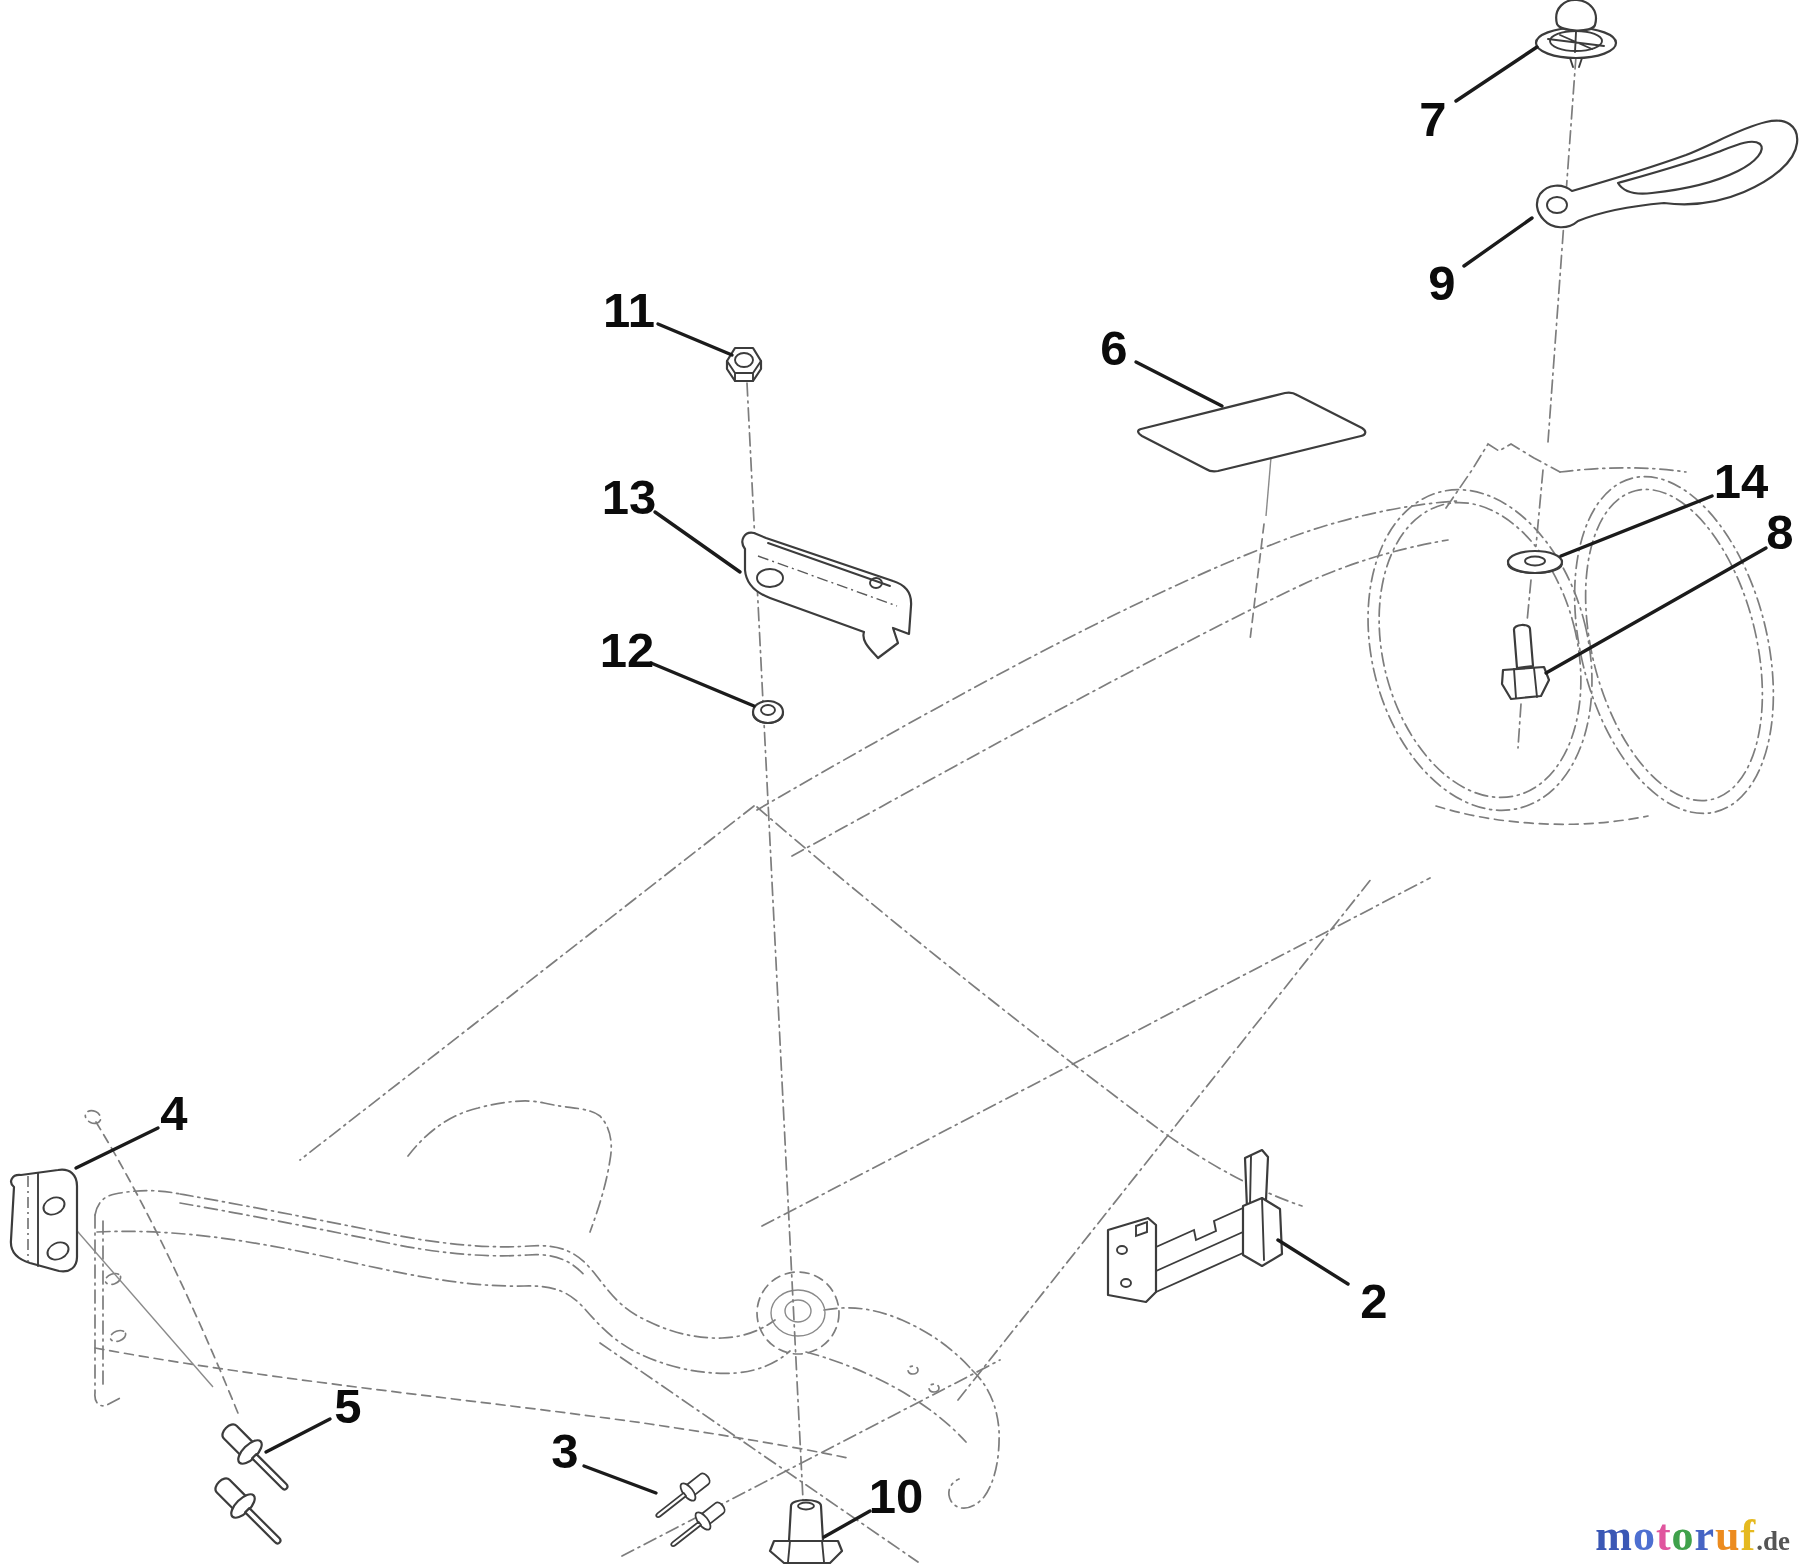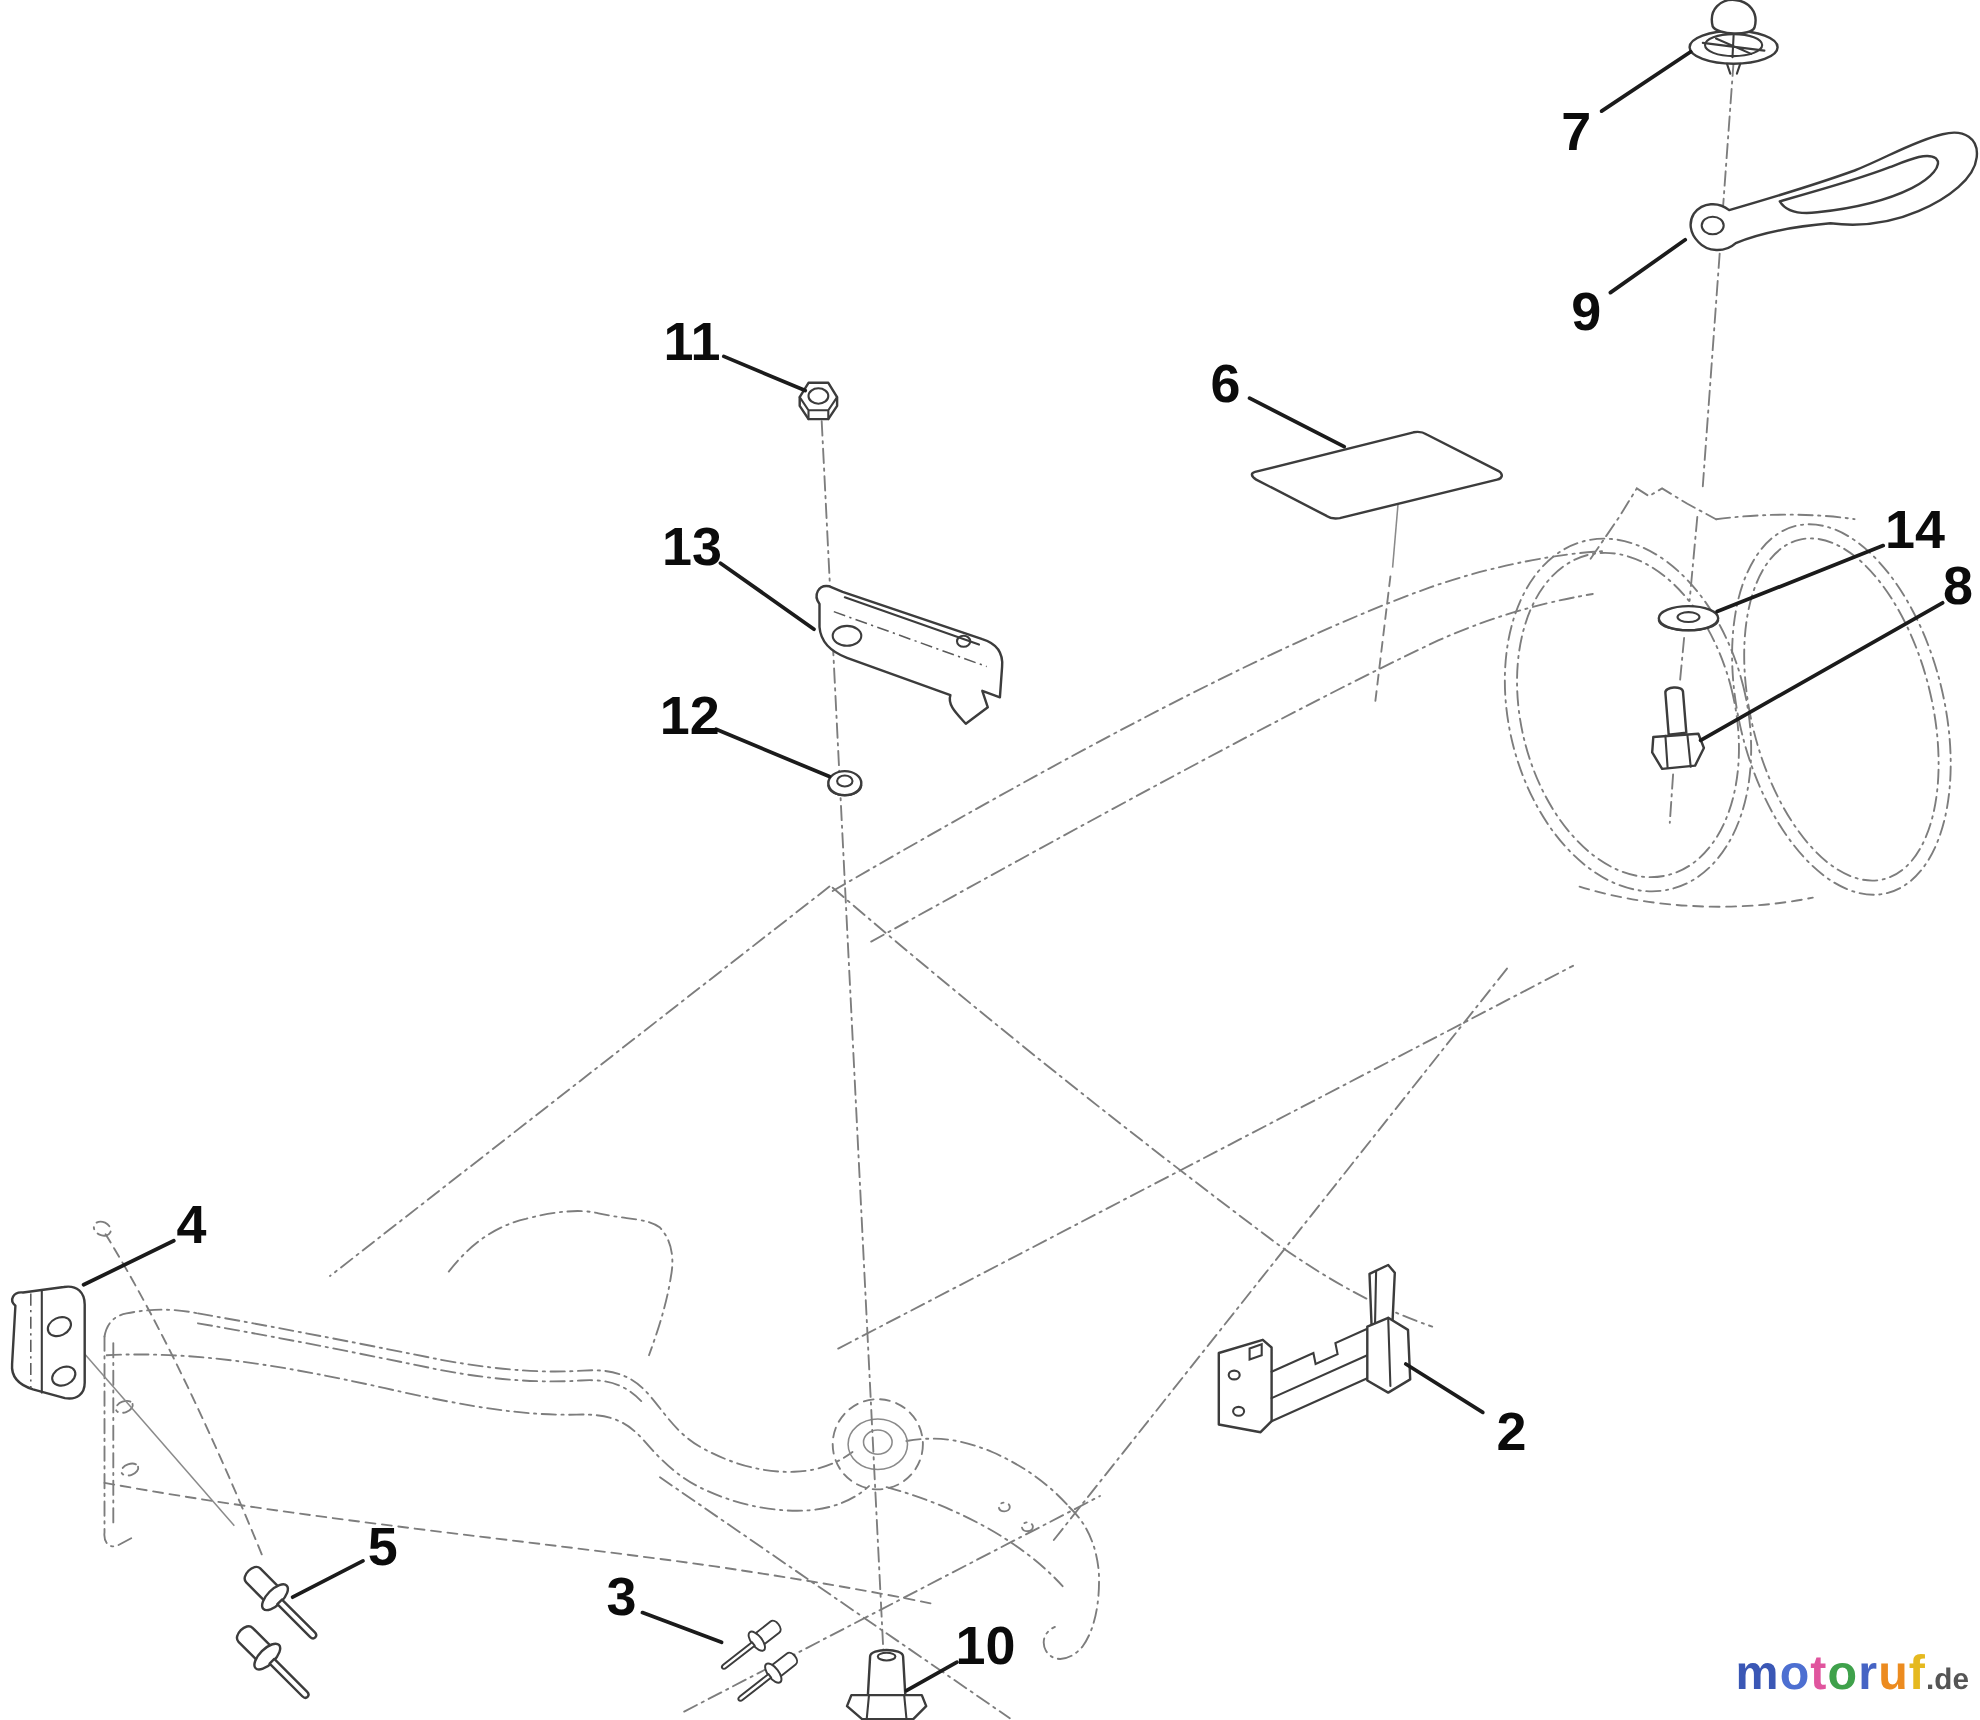--- a/index.html
+++ b/index.html
@@ -14,22 +14,22 @@
   .phs { fill:none; stroke:#8a8a8a; stroke-width:1.4; }
   
   .pt  { fill:#ffffff; stroke:#3c3c3c; stroke-width:2.2; stroke-linejoin:round; }
   .ptn { fill:none;   stroke:#3c3c3c; stroke-width:1.9; stroke-linecap:round; }
   .ptl { fill:none;   stroke:#5a5a5a; stroke-width:1.4; stroke-dasharray:11 4 2 4; }
   
   .ldr { stroke:#1b1b1b; stroke-width:3.4; stroke-linecap:round; }
   .lbl { font-family:"Liberation Sans",sans-serif; font-weight:bold; font-size:49px; fill:#0b0b0b; }
   
   .watermark {
-    position:absolute; right:10px; bottom:21px;
-    font-family:Liberation Sans, sans-serif; font-weight:bold; font-size:44px;
+    position:absolute; right:10px; bottom:6px;
+    font-family:Liberation Serif, serif; font-weight:bold; font-size:44px;
     letter-spacing:1px; line-height:1; user-select:none;
   }
   .watermark .w0{color:#3a57b5}.watermark .w1{color:#4d6fd1}.watermark .w2{color:#e0559e}
   .watermark .w3{color:#3fa14b}.watermark .w4{color:#4664c4}.watermark .w5{color:#ec8b1f}
   .watermark .w6{color:#e5b91f}
   .watermark .wde{ font-size:27px; color:#555555; letter-spacing:0; }
 </style>
 </head>
 <body>
 

